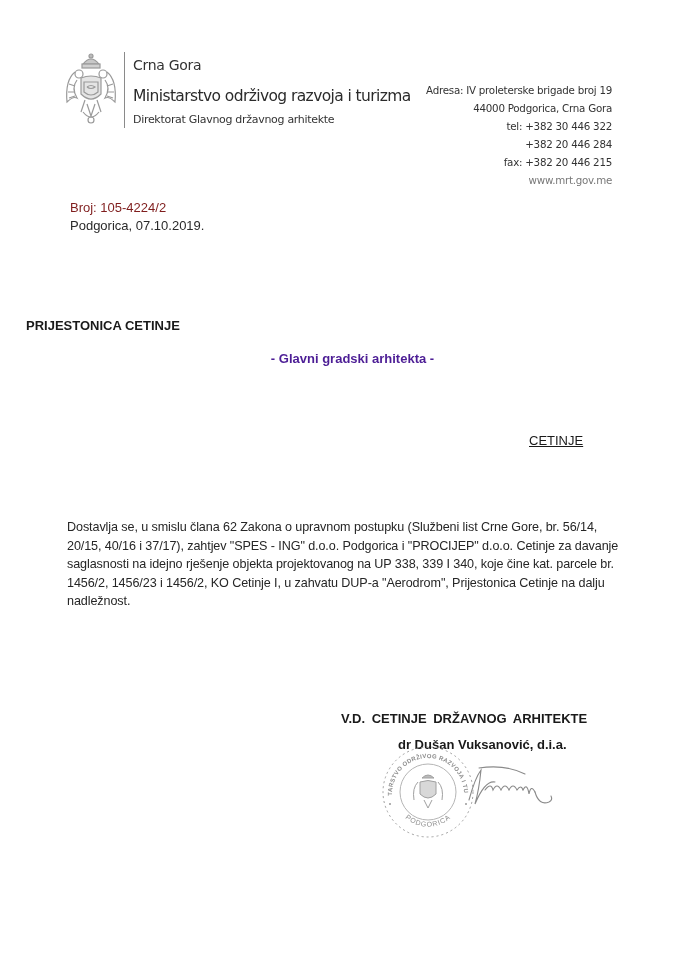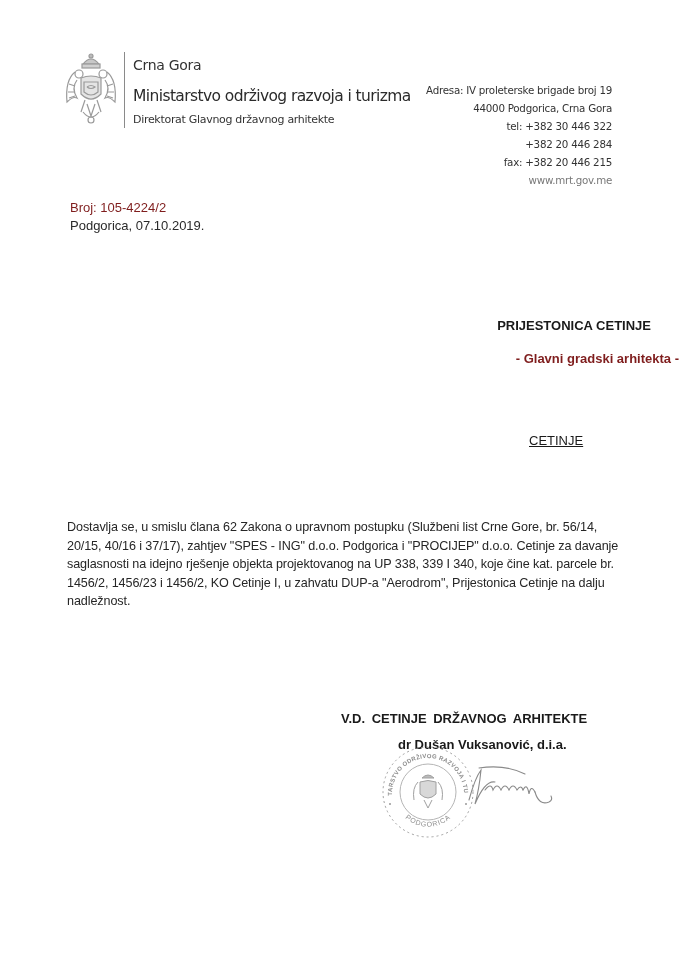--- a/index.html
+++ b/index.html
@@ -16,22 +16,22 @@
   #directorate { left: 133px; top: 113px; font-size: 11px; color: #333; letter-spacing: -0.3px; }
 
   #address-block { right: 67px; top: 54px; text-align: right; font-size: 10.3px; color: #333; line-height: 18px; letter-spacing: -0.25px; margin-top: 27px; }
   #address-block .web { color: #777; }
 
   
   #ref-number { left: 70px; top: 200px; font-size: 13px; color: #7f1d1d; }
   #ref-date { left: 70px; top: 218px; font-size: 13px; color: #2a2a2a; }
 
   
-  #recipient-title { left: 0; width: 651px; top: 318px; text-align: right; font-size: 13px; font-weight: bold; padding-left: 26px; box-sizing: border-box; color: #1a1a1a; }
-  #recipient-subtitle { left: 0; width: 679px; top: 351px; text-align: right; font-size: 13px; font-weight: bold; padding-left: 26px; box-sizing: border-box; color: #7f1d1d; }
+  #recipient-title { left: 0; width: 651px; top: 318px; text-align: left; font-size: 13px; font-weight: bold; padding-left: 26px; box-sizing: border-box; color: #1a1a1a; }
+  #recipient-subtitle { left: 0; width: 679px; top: 351px; text-align: center; font-size: 13px; font-weight: bold; padding-left: 26px; box-sizing: border-box; color: #4c1d95; }
   #recipient-city { left: 529px; top: 433px; font-size: 13px; text-decoration: underline; color: #1a1a1a; }
 
   
   #body-text { left: 67px; top: 518px; width: 553px; font-size: 12.6px; line-height: 18.6px; color: #262626; text-align: left; letter-spacing: -0.1px; }
 
   
   #sign-title { left: 341px; top: 711px; font-size: 13px; font-weight: bold; word-spacing: 3px; color: #1a1a1a; }
   #sign-name { left: 398px; top: 737px; font-size: 13px; font-weight: bold; color: #1a1a1a; }
   #stamp { left: 378px; top: 742px; width: 100px; height: 100px; }
   #signature { left: 465px; top: 760px; width: 90px; height: 60px; }

